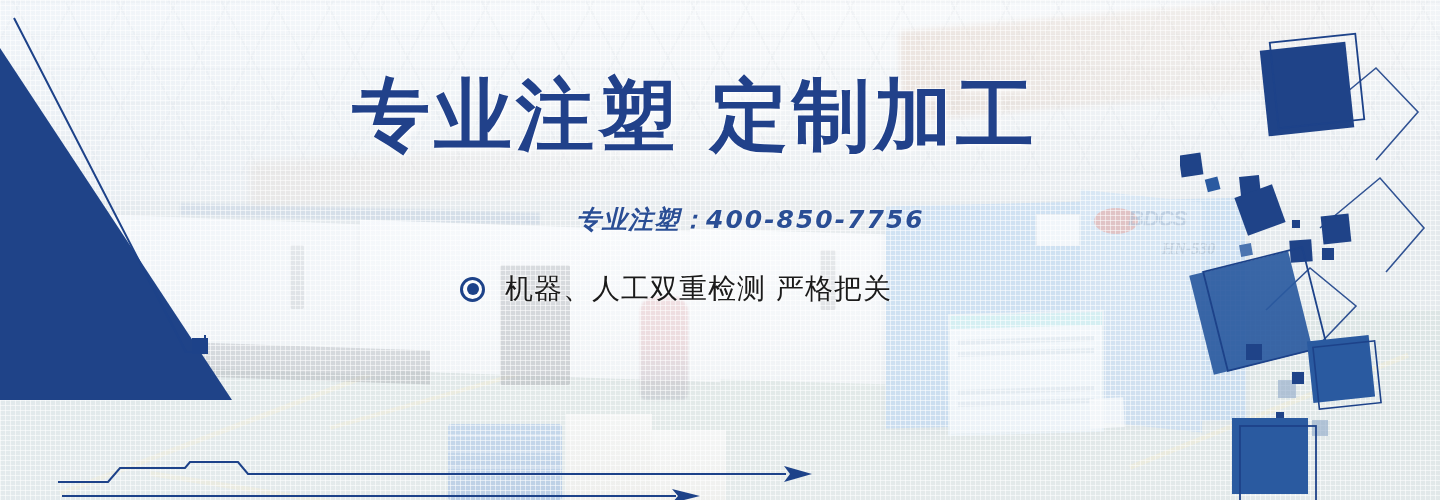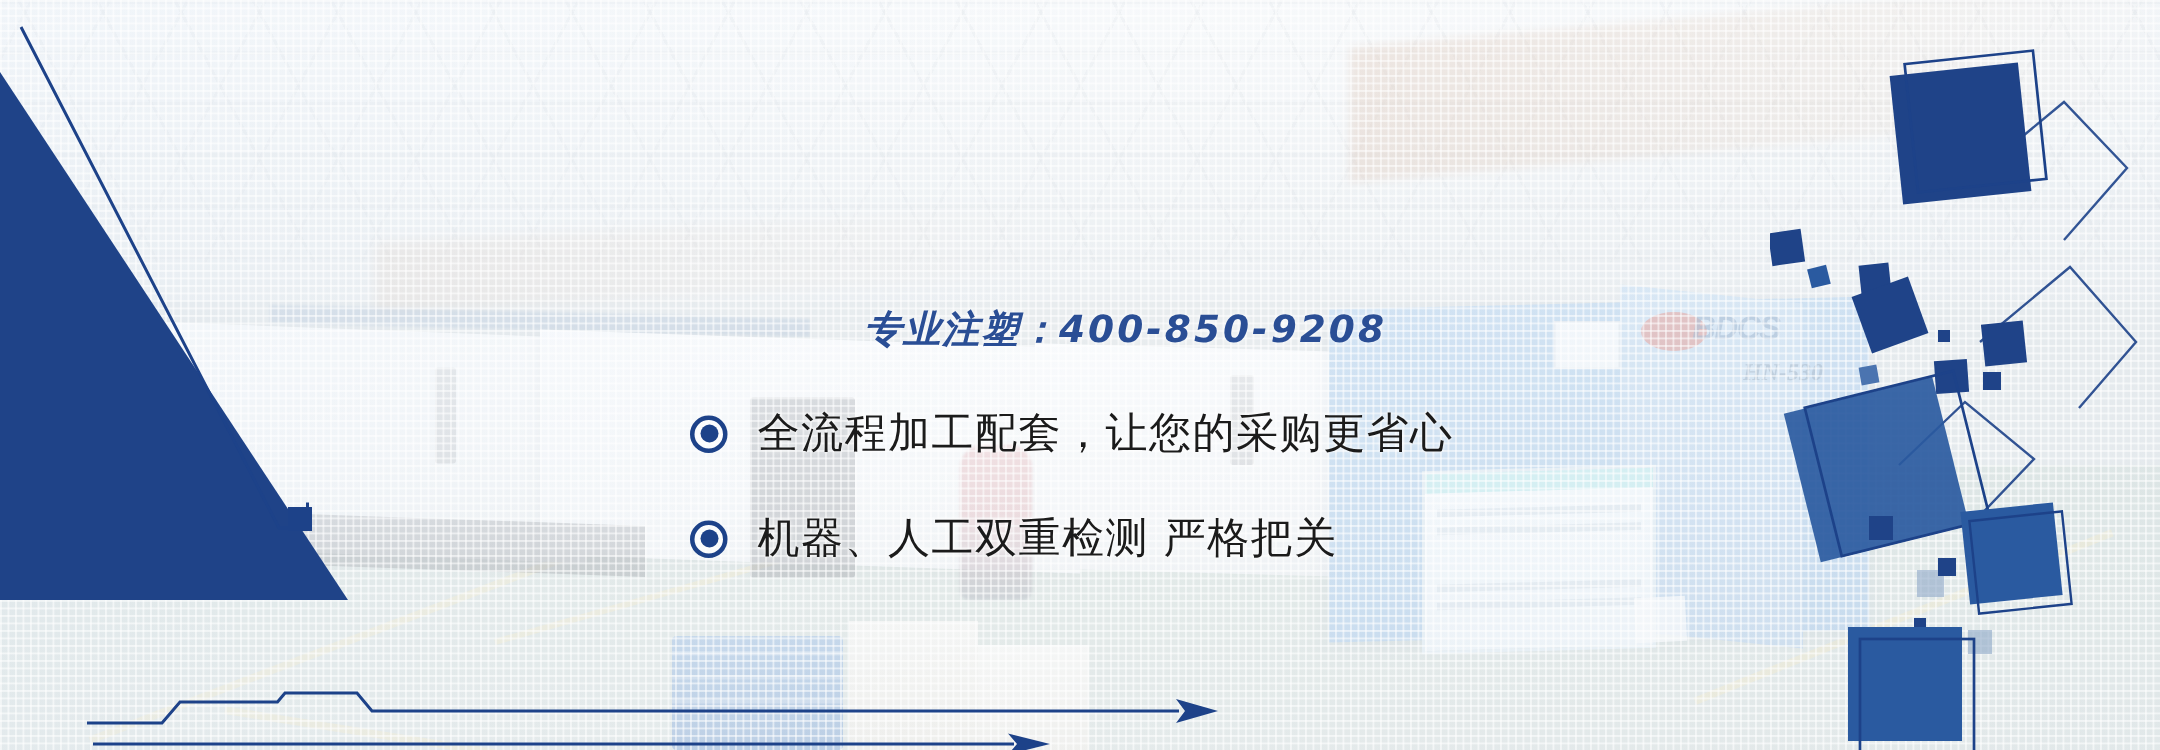--- a/index.html
+++ b/index.html
@@ -470,30 +470,29 @@
       <rect x="132" y="420" width="16" height="16" fill="#8fa9c8" opacity="0.62"></rect>
       <rect x="120" y="444" width="6" height="6" fill="#1f4388"></rect>
 
       <rect x="52" y="418" width="76" height="76" fill="#2a5aa0"></rect>
       <rect x="60" y="426" width="76" height="76" fill="none" stroke="#1d4289" stroke-width="1.8"></rect>
     </svg>
   </div>
 
   <div class="content">
 
+    <div class="headline">
+      <span>专业注塑</span><span class="gap"></span><span>定制加工</span>
+    </div>
 
     <div class="hotline">
-      <span>专业注塑：</span><span class="num">400-850-9208</span>
+      <span>专业注塑：</span><span class="num">400-850-7756</span>
     </div>
 
     <div class="bullets">
-      <div class="bullet-row">
-        <span class="bullet-dot"></span>
-        <span class="bullet-text">全流程加工配套，让您的采购更省心</span>
-      </div>
       <div class="bullet-row">
         <span class="bullet-dot"></span>
         <span class="bullet-text">机器、人工双重检测 严格把关</span>
       </div>
     </div>
 
   </div>
 
 </div>
 

